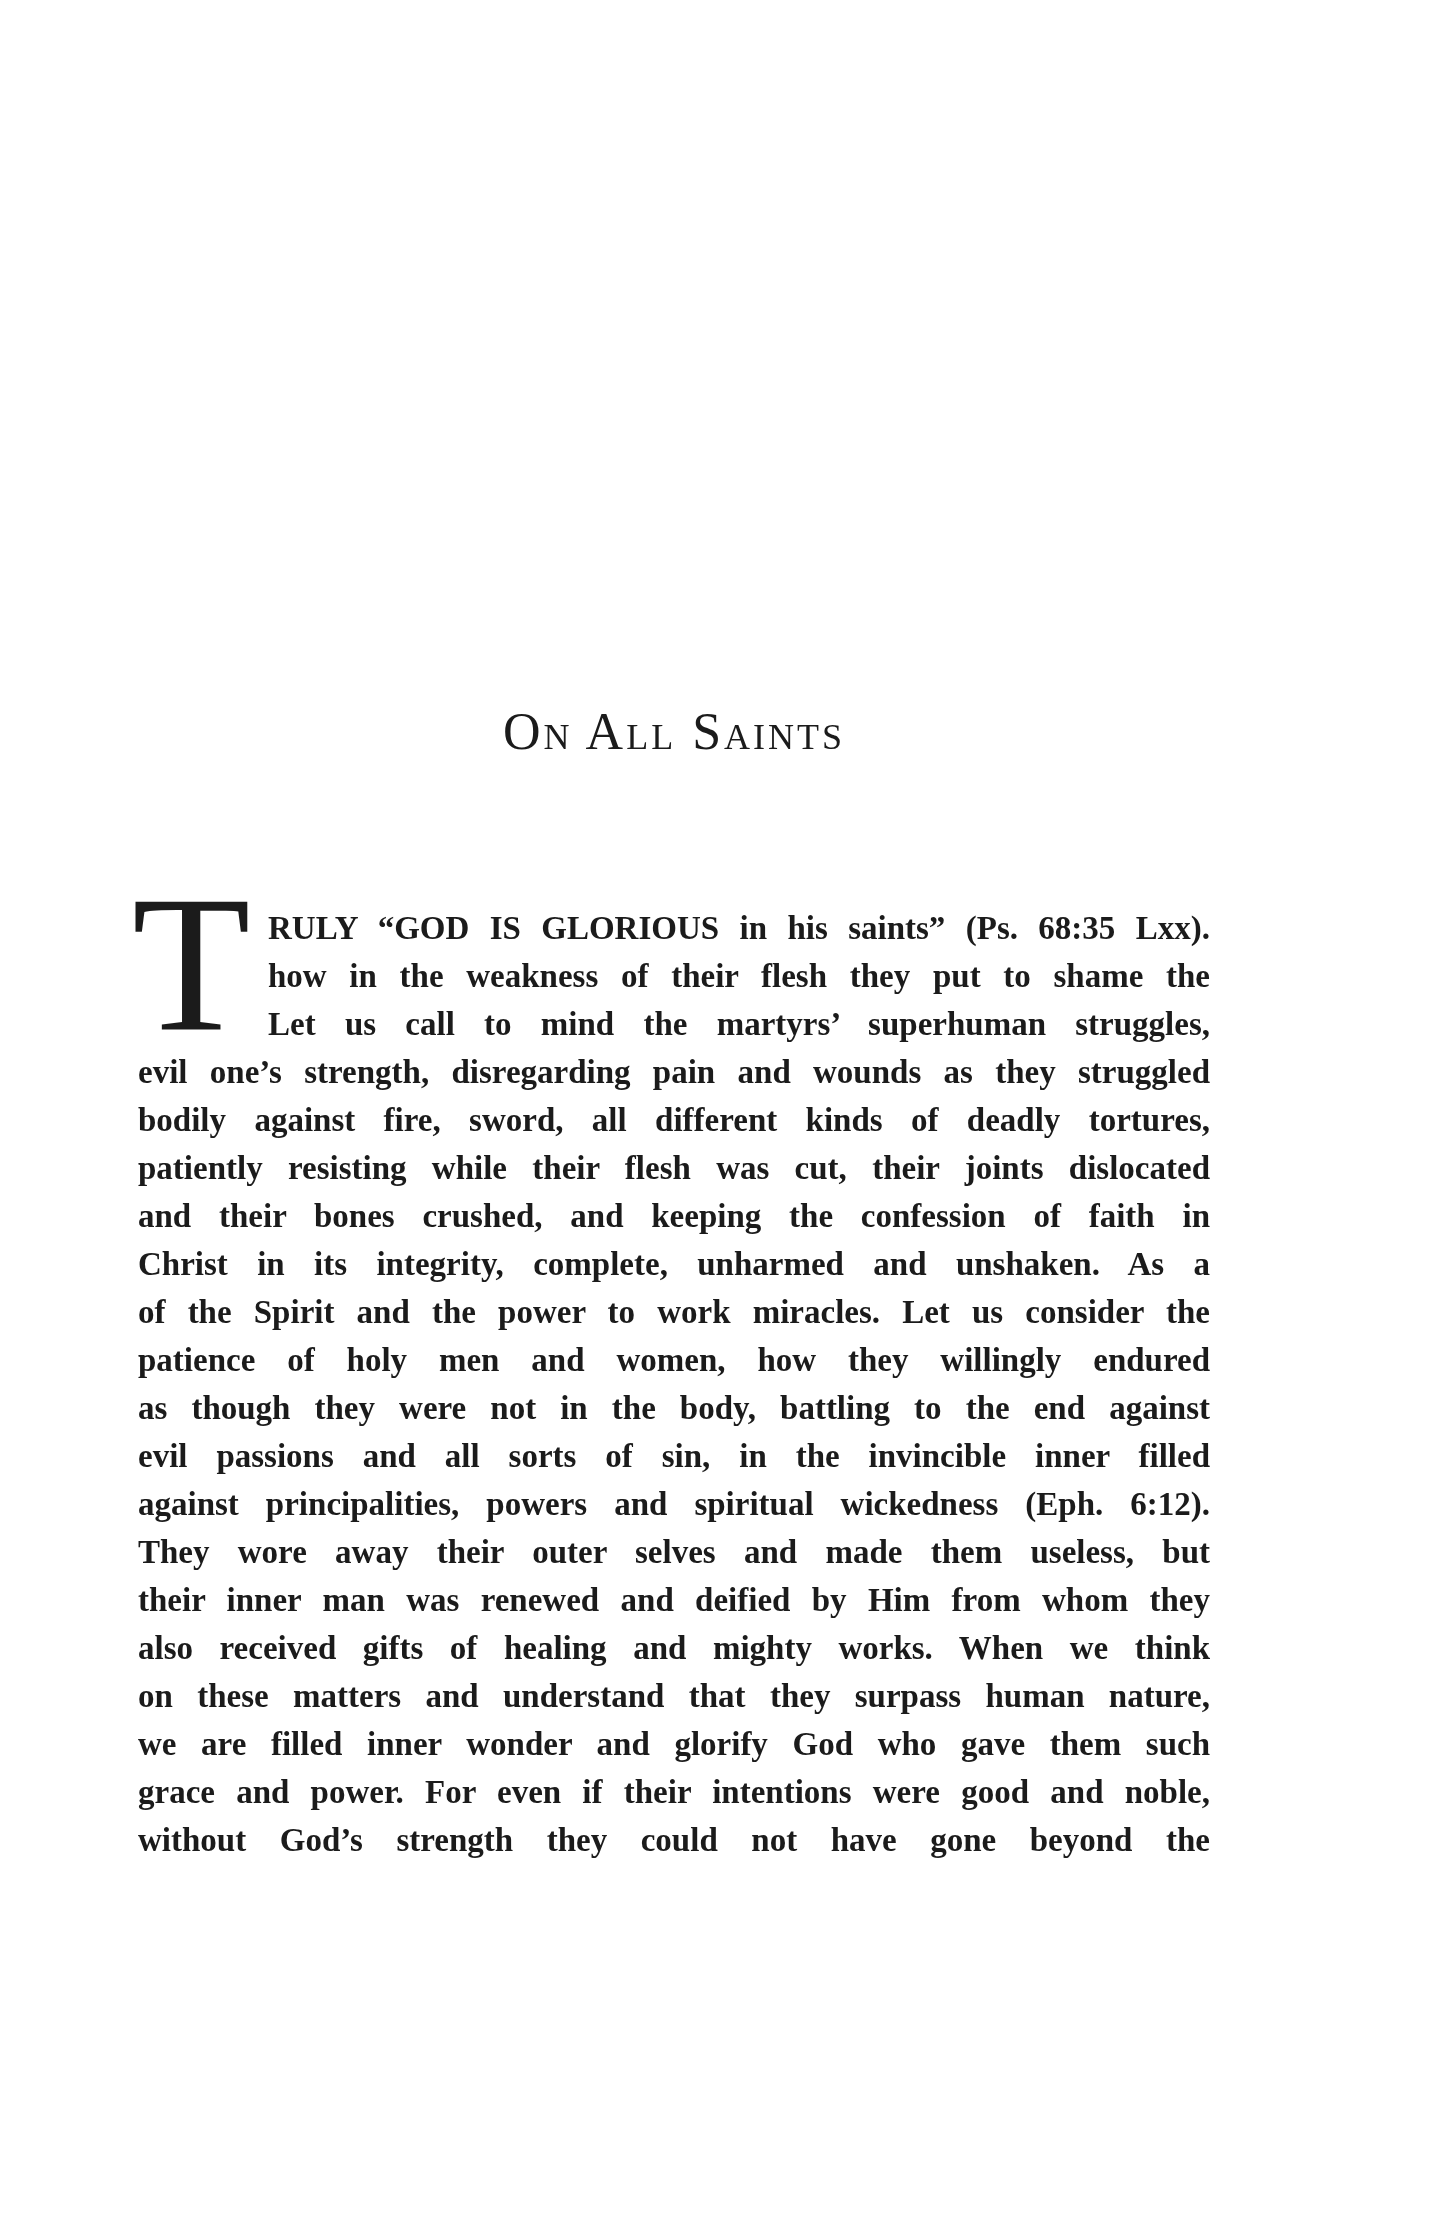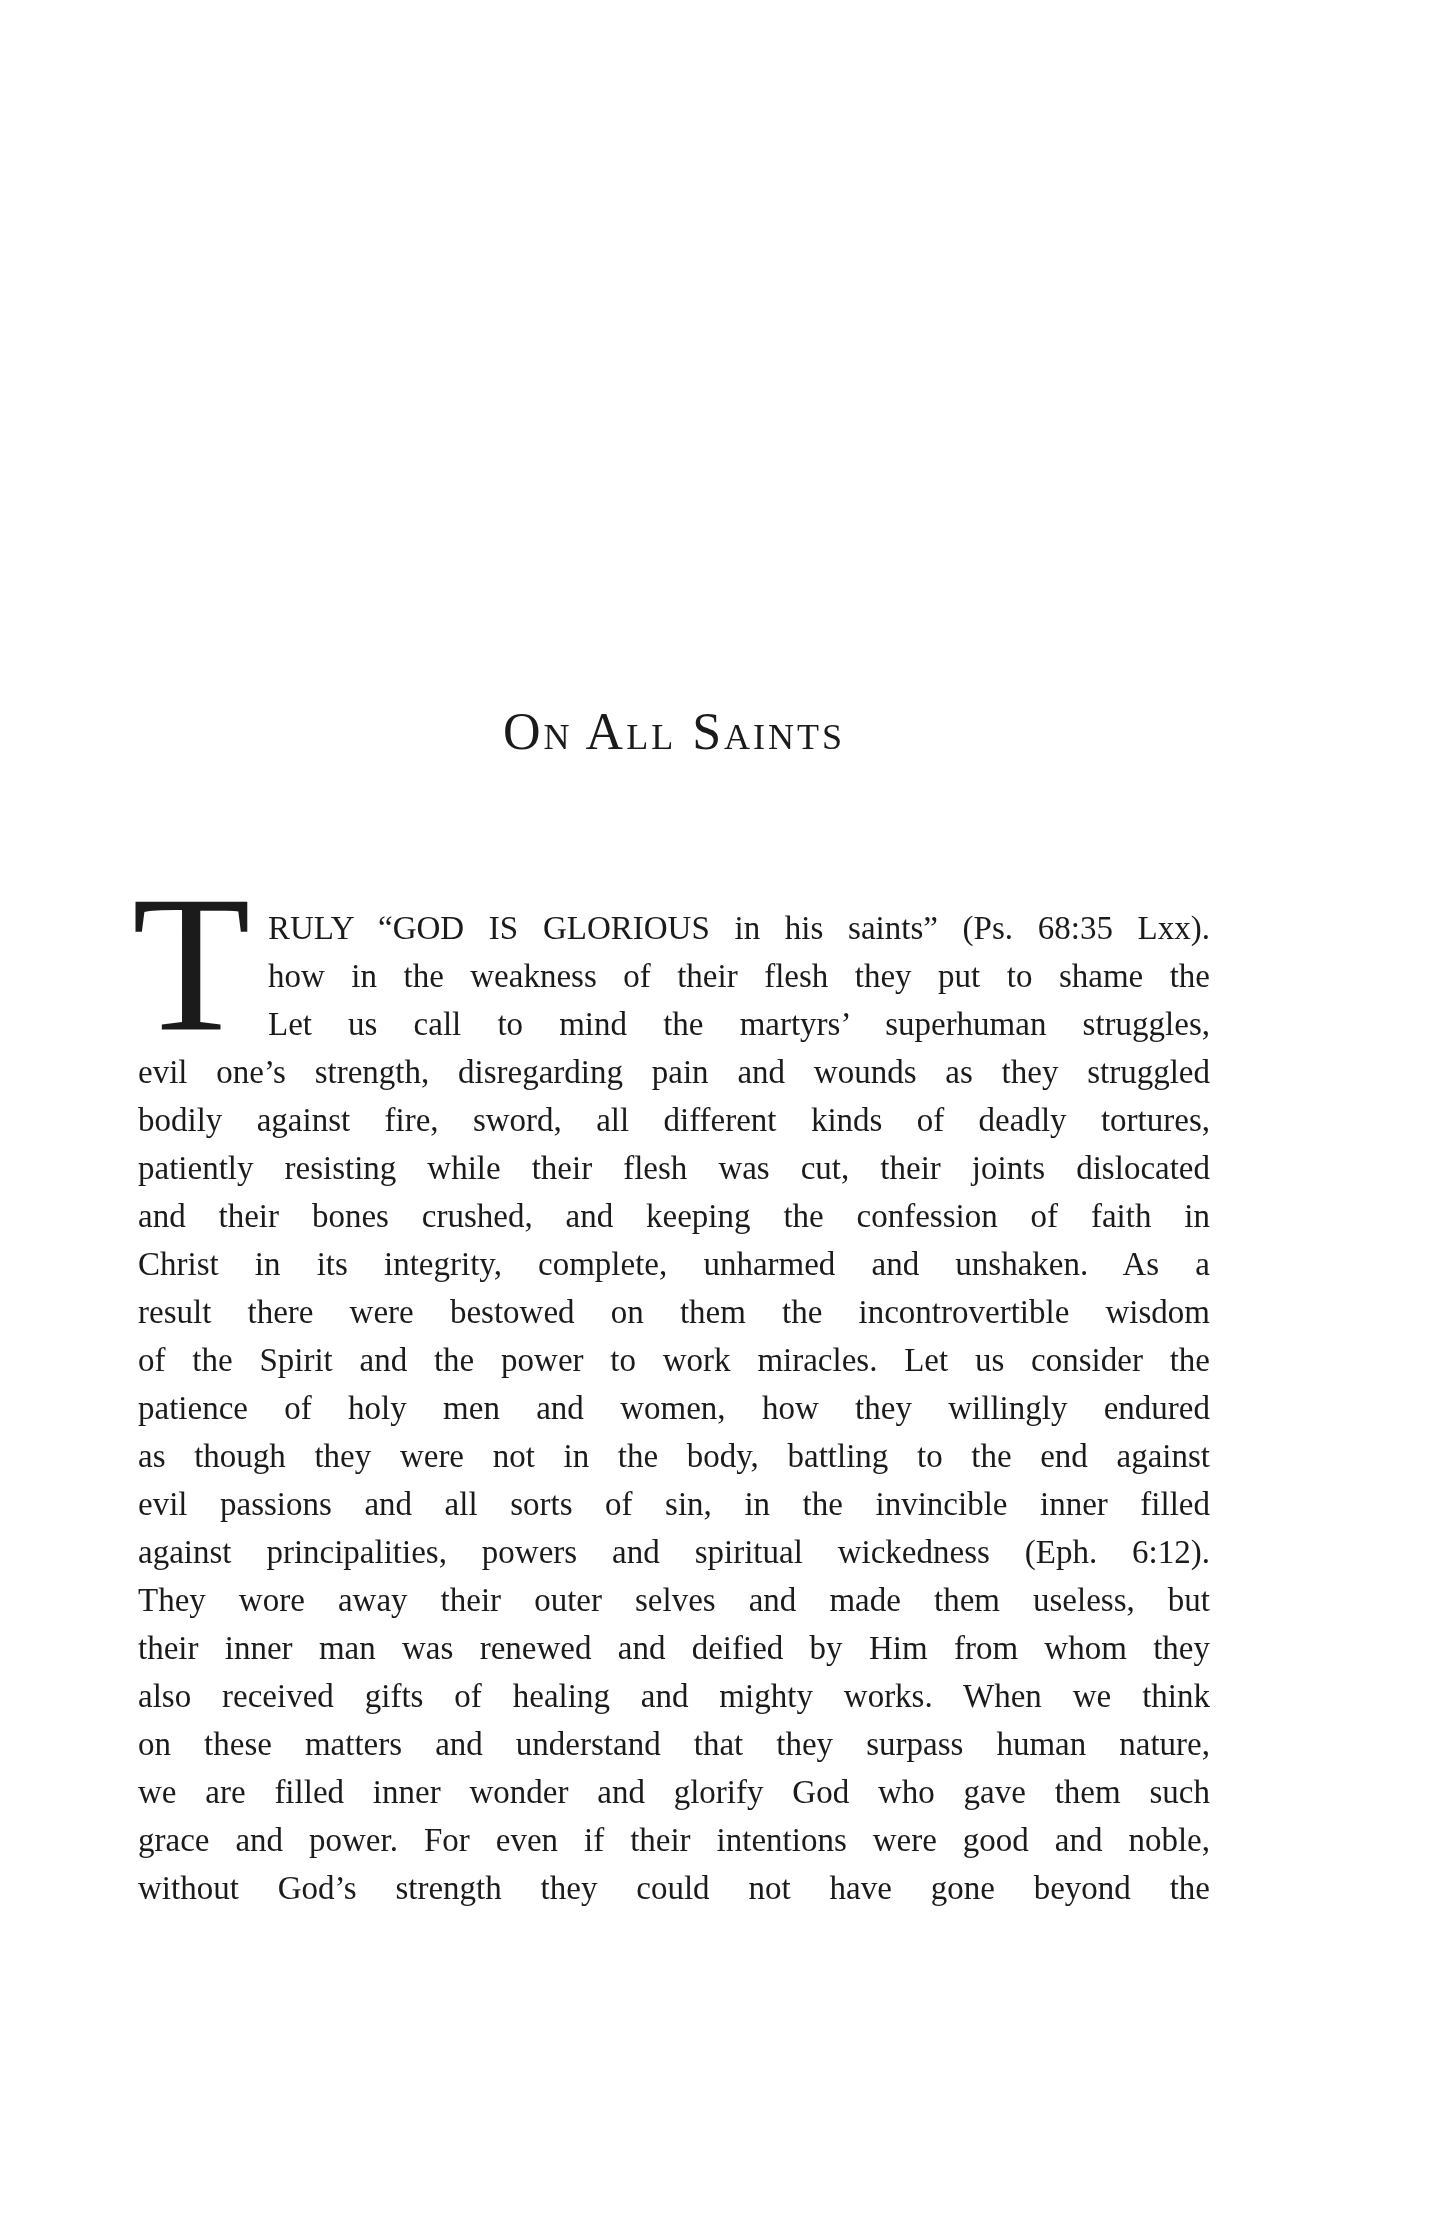--- a/index.html
+++ b/index.html
@@ -32,20 +32,21 @@
     width: 1072px;
     font-size: 33px;
   }
   .line {
     height: 48px;
     line-height: 48px;
     text-align: justify;
     text-align-last: justify;
     overflow: hidden;
     white-space: nowrap;
+    font-weight: bold;
   }
   .indent { margin-left: 130px; }
   .drop-cap {
     position: absolute;
     left: -6px;
     top: -36px;
     font-size: 194px;
     line-height: 1;
     letter-spacing: 0;
   }
@@ -61,21 +62,20 @@
     <span class="drop-cap">T</span>
 
     <div class="line indent">RULY “GOD IS GLORIOUS in his saints” (Ps. 68:35 Lxx).</div>
     <div class="line indent">how in the weakness of their flesh they put to shame the</div>
     <div class="line indent">Let us call to mind the martyrs’ superhuman struggles,</div>
     <div class="line">evil one’s strength, disregarding pain and wounds as they struggled</div>
     <div class="line">bodily against fire, sword, all different kinds of deadly tortures,</div>
     <div class="line">patiently resisting while their flesh was cut, their joints dislocated</div>
     <div class="line">and their bones crushed, and keeping the confession of faith in</div>
     <div class="line">Christ in its integrity, complete, unharmed and unshaken. As a</div>
-    <div class="line">result there were bestowed on them the incontrovertible wisdom</div>
     <div class="line">of the Spirit and the power to work miracles. Let us consider the</div>
     <div class="line">patience of holy men and women, how they willingly endured</div>
     <div class="line">as though they were not in the body, battling to the end against</div>
     <div class="line">evil passions and all sorts of sin, in the invincible inner filled</div>
     <div class="line">against principalities, powers and spiritual wickedness (Eph. 6:12).</div>
     <div class="line">They wore away their outer selves and made them useless, but</div>
     <div class="line">their inner man was renewed and deified by Him from whom they</div>
     <div class="line">also received gifts of healing and mighty works. When we think</div>
     <div class="line">on these matters and understand that they surpass human nature,</div>
     <div class="line">we are filled inner wonder and glorify God who gave them such</div>

